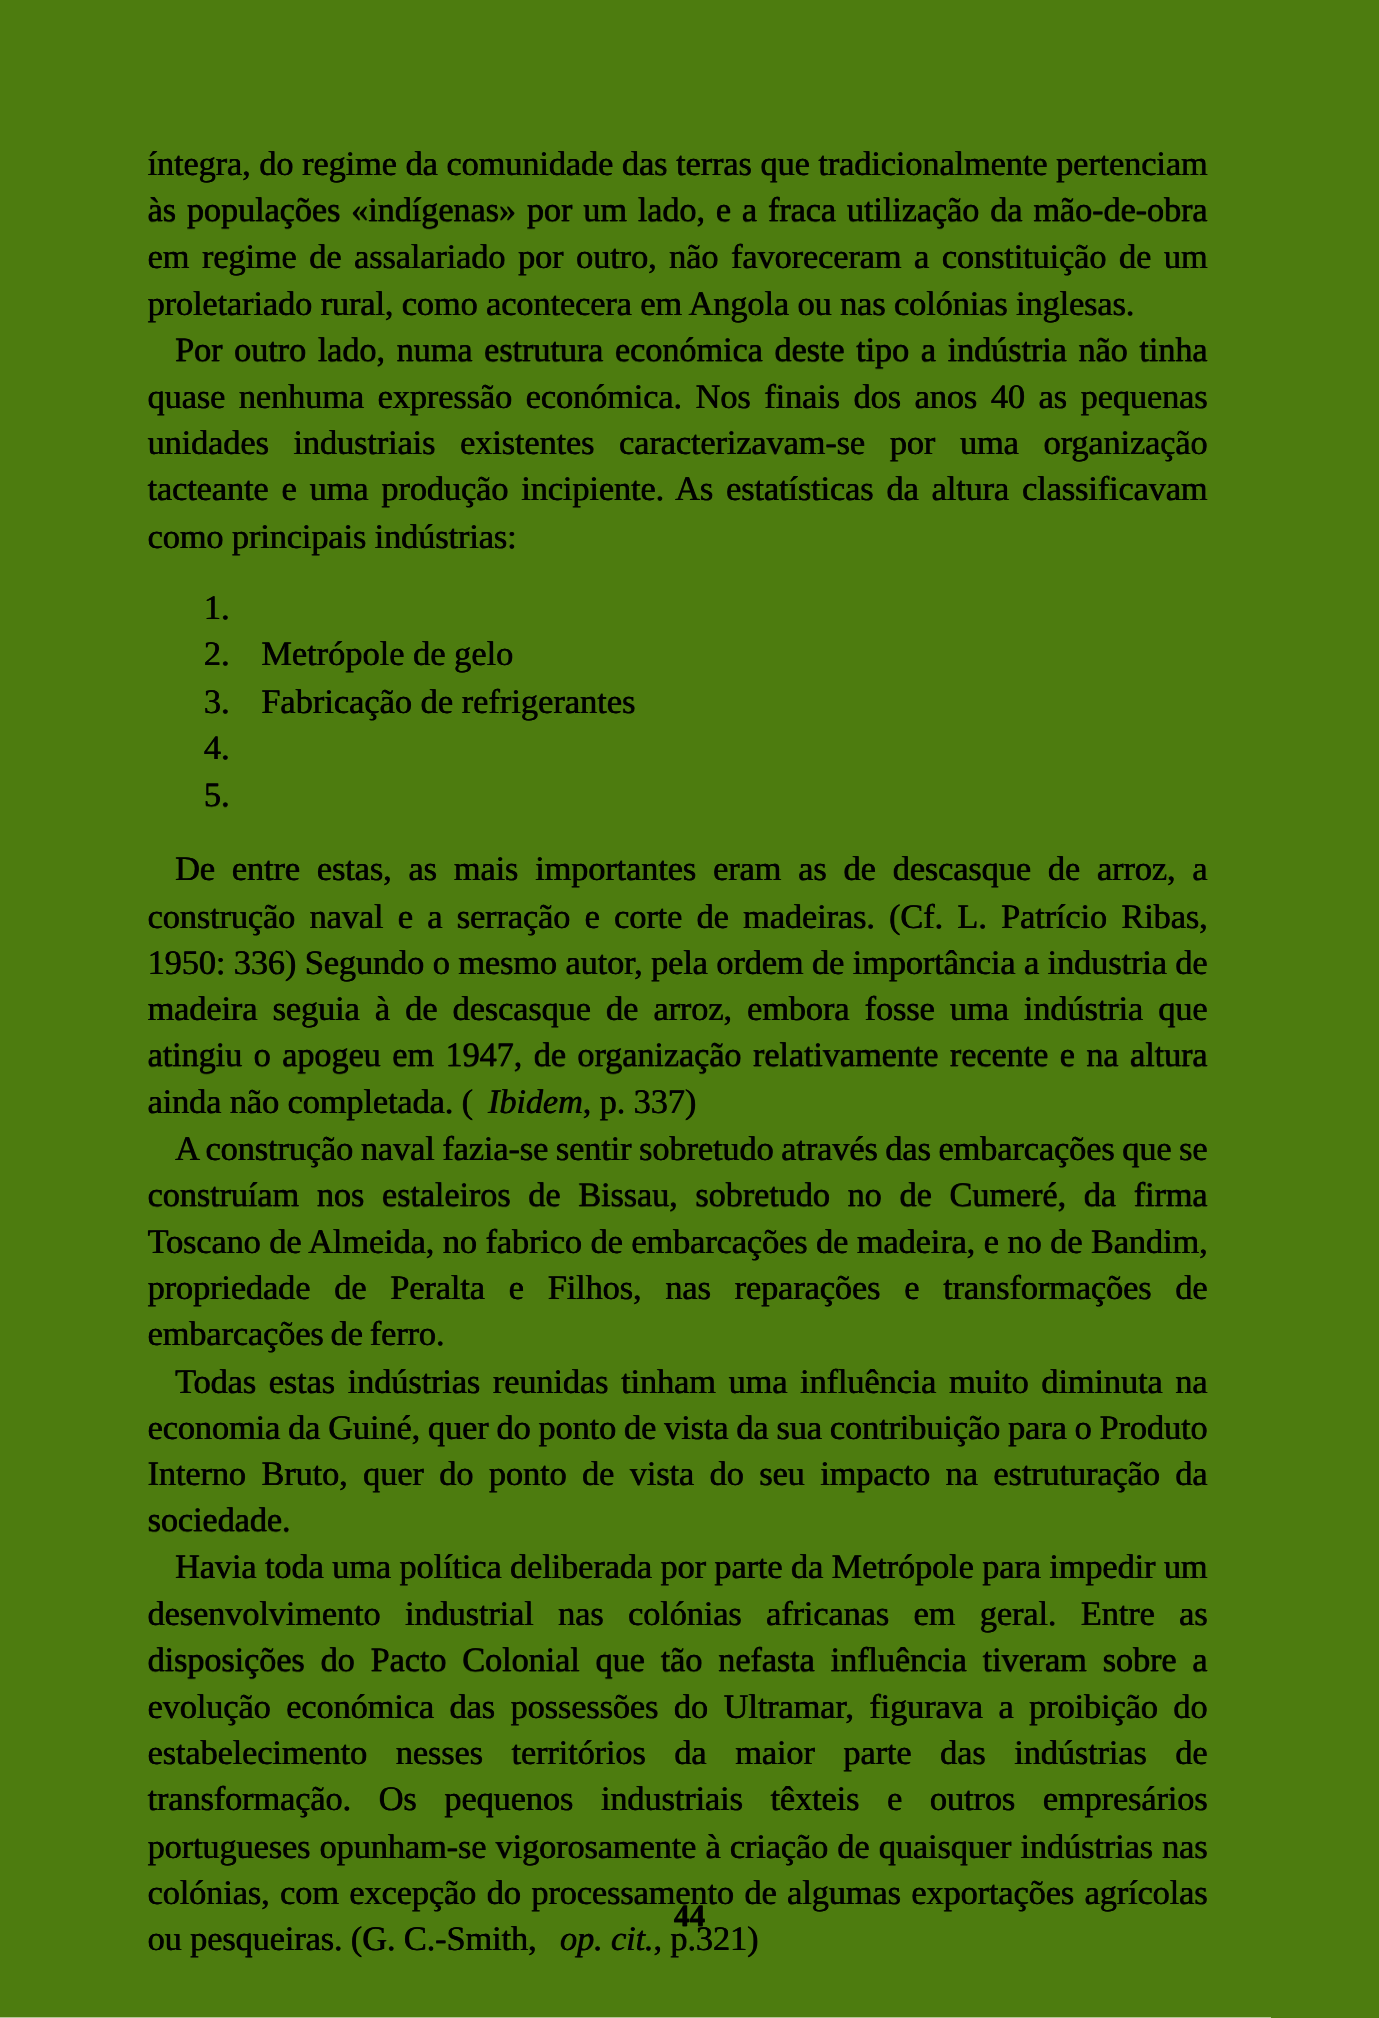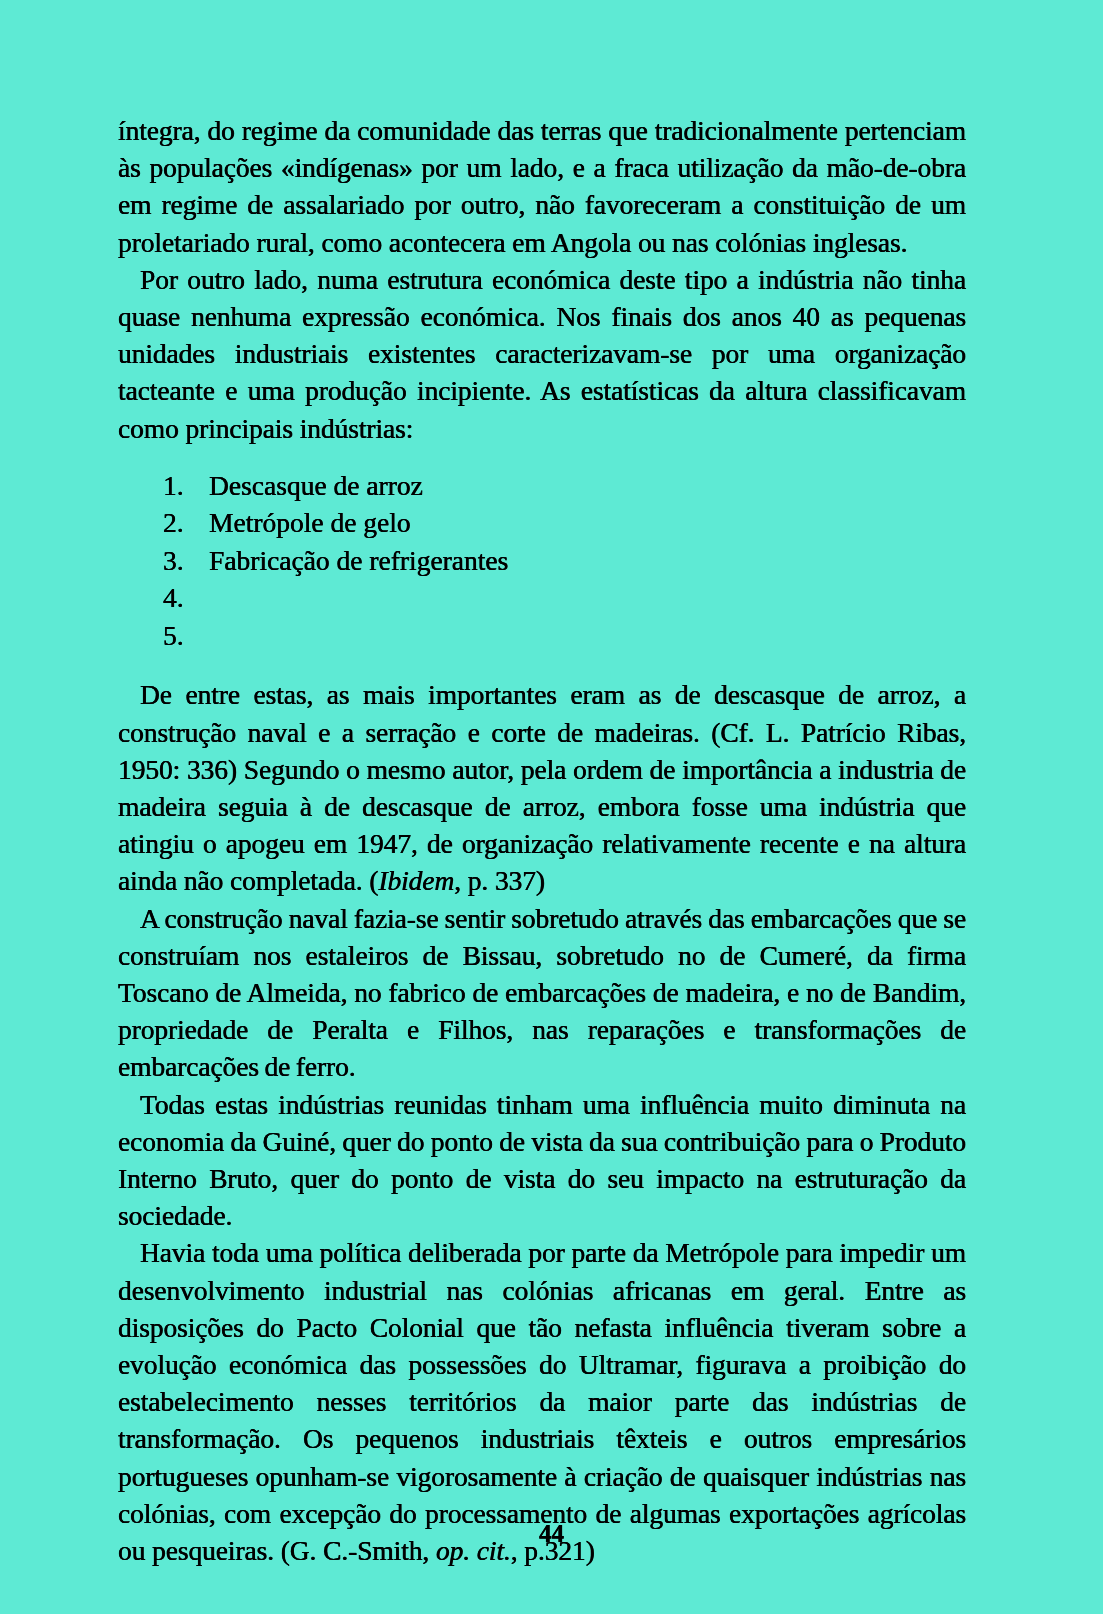--- a/index.html
+++ b/index.html
@@ -10,21 +10,21 @@
   }
   body {
     font-family: "Liberation Serif", "DejaVu Serif", serif;
     color: #000000;
   }
   .page {
     position: relative;
     width: 1103px;
     height: 1614px;
     margin: 0 auto;
-    background: #5eead4;
+    background: #4d7c0f;
     overflow: hidden;
   }
   .textblock {
     position: absolute;
     left: 118px;
     top: 112px;
     width: 848px;
   }
   p.para {
     margin: 0;
@@ -71,39 +71,38 @@
   .folio {
     position: absolute;
     left: 0;
     right: 0;
     top: 1474px;
     text-align: center;
     font-size: 25px;
     font-weight: 700;
     margin-top: 46px;
   }
-  em { font-style: italic; }
+  em { font-style: italic; margin-left: 12px; }
 </style>
 </head>
 <body>
 
 <div class="page">
 
   <div class="textblock">
 
     <p class="para">íntegra, do regime da comunidade das terras que tradicionalmente pertenciam às populações «indígenas» por um lado, e a fraca utilização da mão-de-obra em regime de assalariado por outro, não favoreceram a constituição de um proletariado rural, como acontecera em Angola ou nas colónias inglesas.</p>
 
     <p class="para indent">Por outro lado, numa estrutura económica deste tipo a indústria não tinha quase nenhuma expressão económica. Nos finais dos anos 40 as pequenas unidades industriais existentes caracterizavam-se por uma organização tacteante e uma produção incipiente. As estatísticas da altura classificavam como principais indústrias:</p>
 
     <div class="gap-before-list"></div>
 
     <ol class="list">
       <li>
         <span class="num">1.</span>
-        <span class="txt">Descasque de arroz</span>
       </li>
       <li>
         <span class="num">2.</span>
         <span class="txt">Metrópole de gelo</span>
       </li>
       <li>
         <span class="num">3.</span>
         <span class="txt">Fabricação de refrigerantes</span>
       </li>
       <li>

